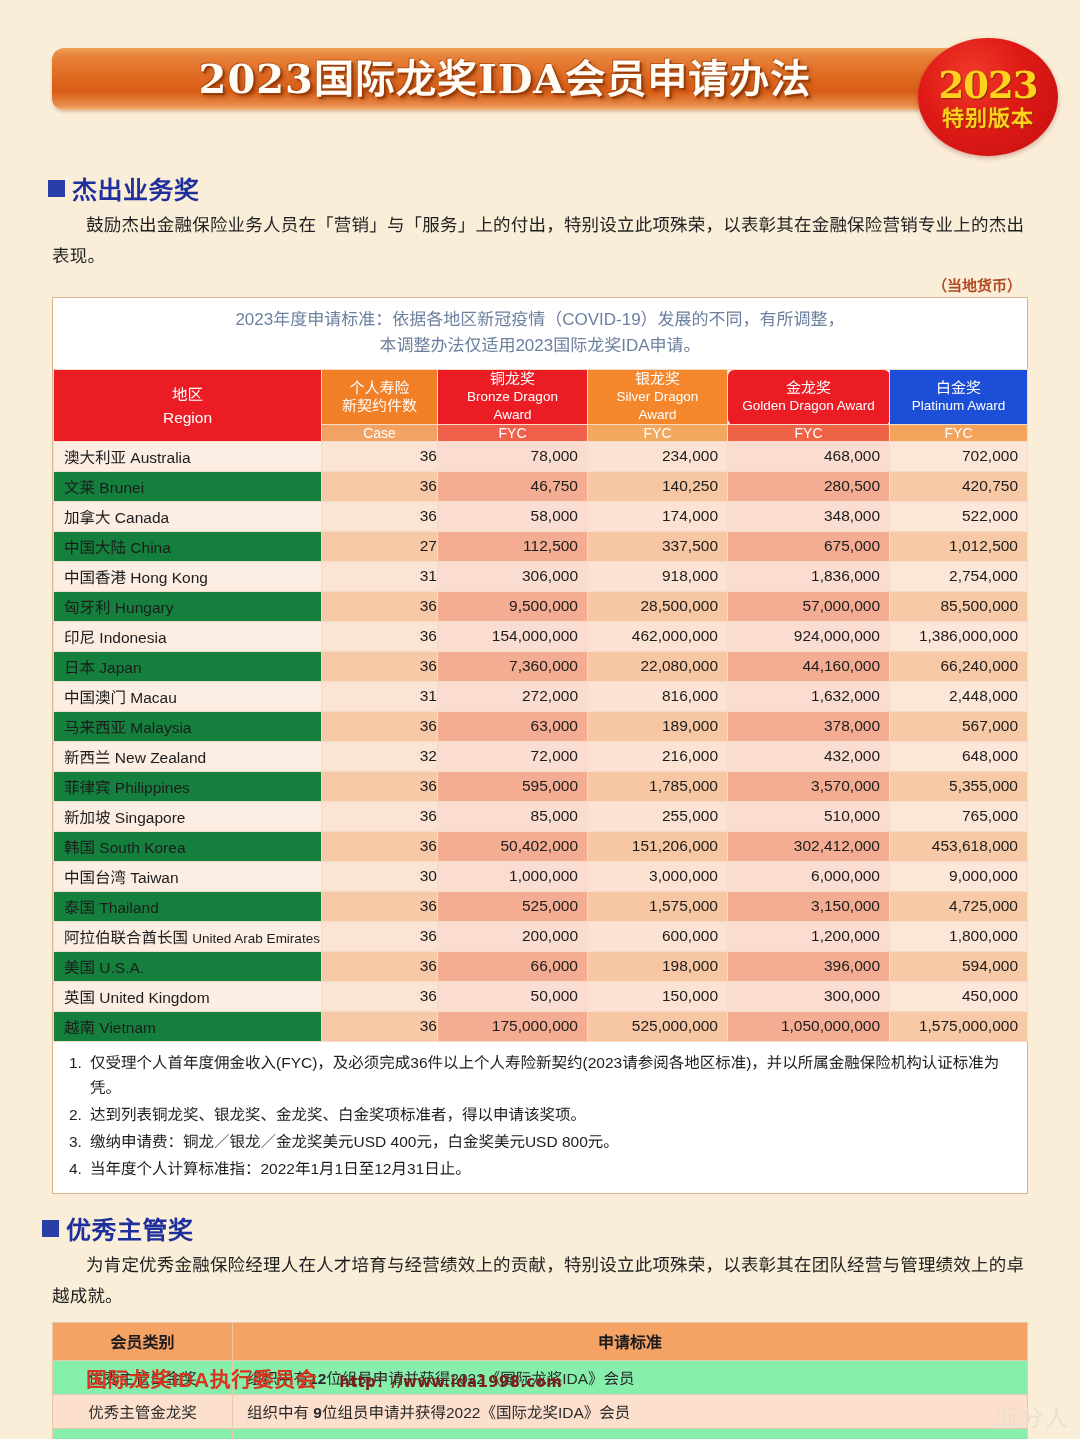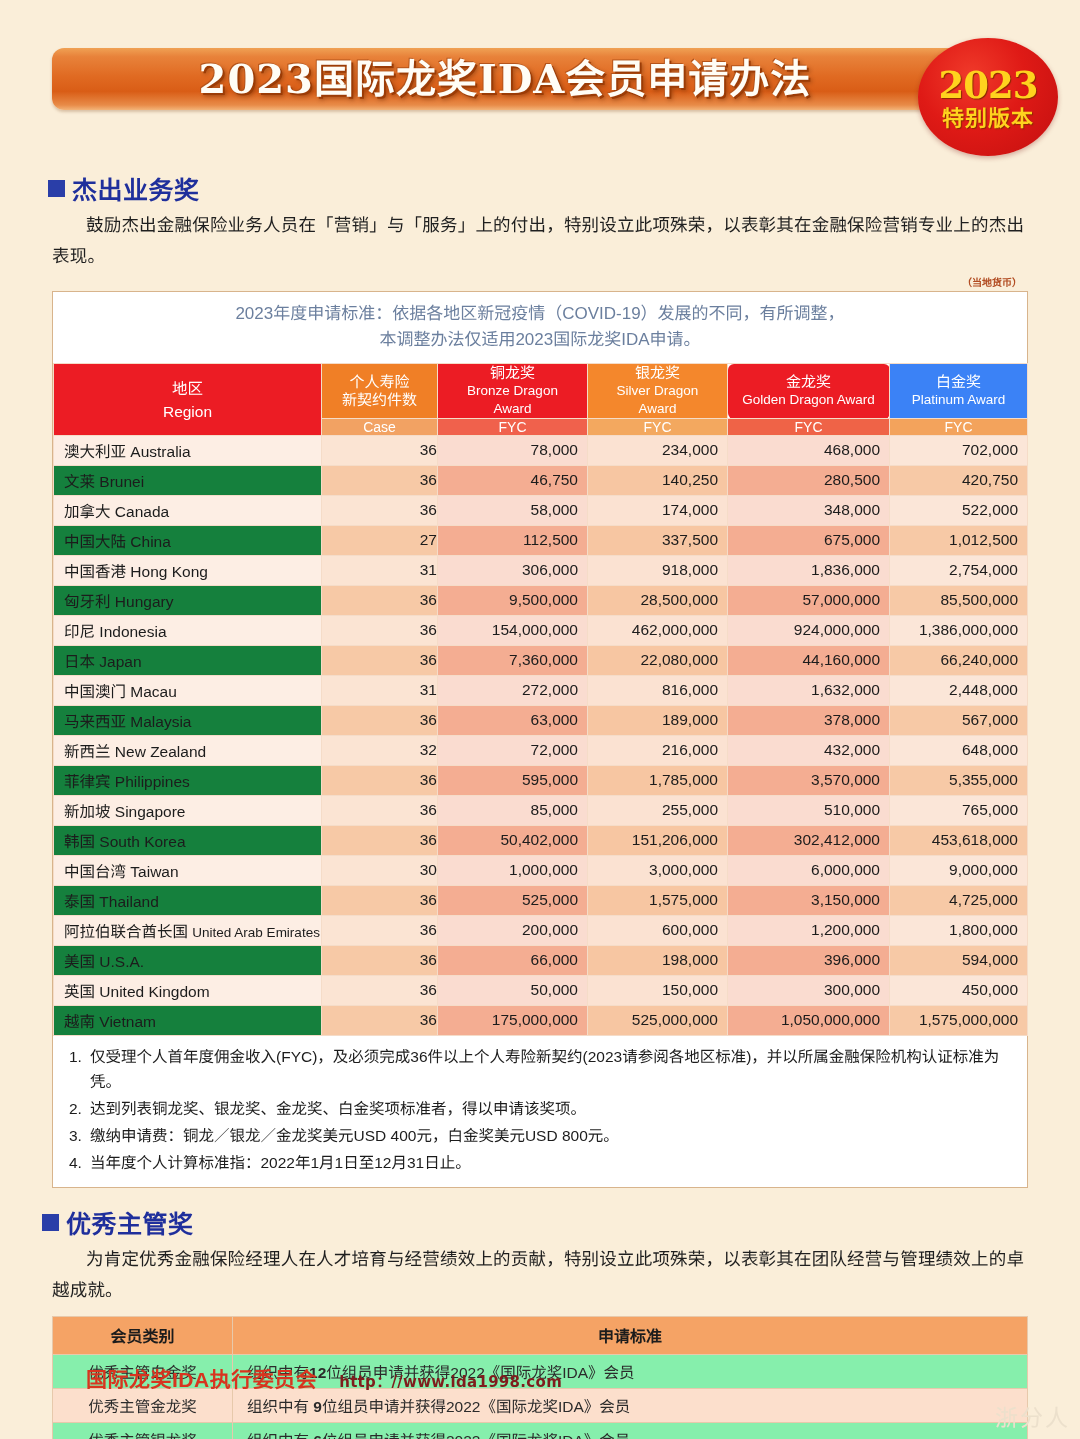--- a/index.html
+++ b/index.html
@@ -129,21 +129,21 @@
     font-size: 17.5px;
     line-height: 31px;
     text-indent: 34px;
     color: #1f1f1f;
     letter-spacing: 0.2px;
   }
 
   .currency-note {
     text-align: right;
     margin: 2px 58px 2px 0;
-    font-size: 10px;
+    font-size: 15px;
     color: #b14a20;
     font-weight: bold;
   }
 
   
   .tbl-shell {
     margin: 0 52px;
     border: 1px solid #d8b48c;
     background: #fff;
   }
@@ -177,21 +177,21 @@
     font-size: 15.5px;
     font-weight: normal;
     line-height: 23px;
     padding: 8px 4px;
     text-align: center;
   }
   th.h-case   { background: #f07f26; }
   th.h-bronze { background: #ec1c24; }
   th.h-silver { background: #f4872c; }
   th.h-gold   { background: #ec1c24; border-radius: 6px; }
-  th.h-plat   { background: #3b82f6; }
+  th.h-plat   { background: #1d4ed8; }
 
   th.h-award {
     color: #fff;
     font-weight: normal;
     font-size: 14px;
     line-height: 18px;
     text-align: center;
     padding: 6px 3px;
     height: 52px;
   }

